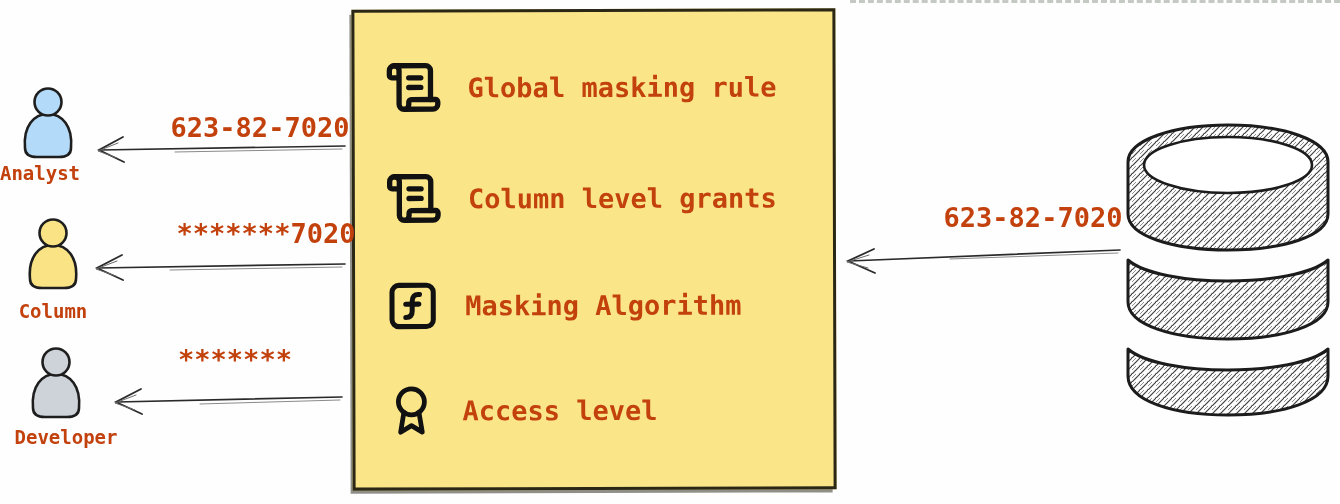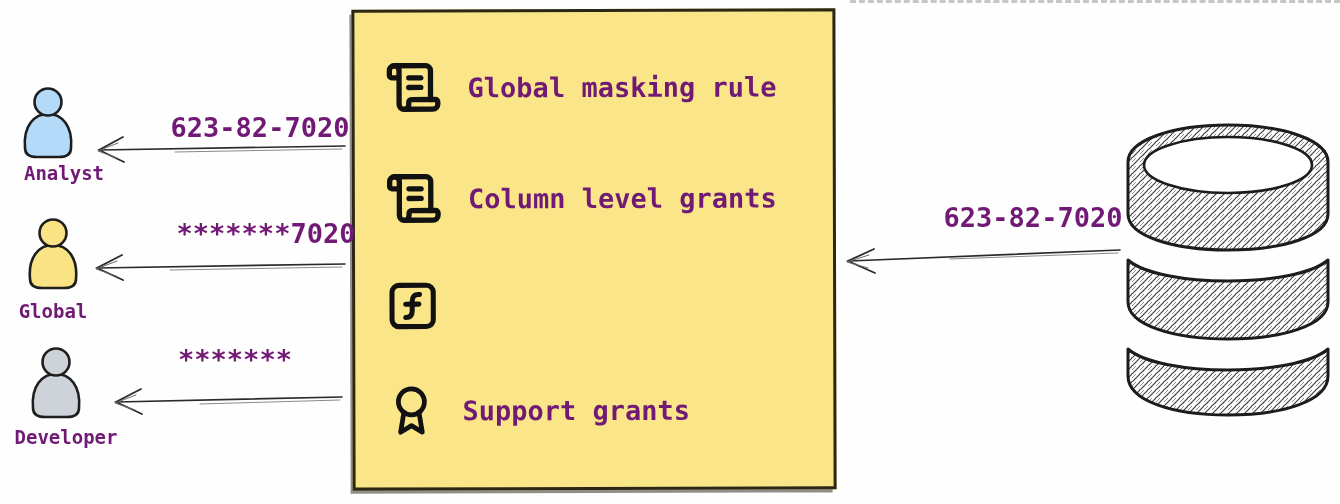--- a/index.html
+++ b/index.html
@@ -1,20 +1,20 @@
 <!DOCTYPE html>
 <html><head>
 <meta charset="utf-8">
 <style>
   html,body{margin:0;padding:0;background:#ffffff;}
   .stage{
     position:relative;width:1340px;height:504px;background:#fefefe;
     overflow:hidden;
     font-family:"DejaVu Sans Mono","Liberation Mono",monospace;
-    color:#701a75;
+    color:#c2410c;
   }
   .layer{position:absolute;left:0;top:0;}
   
   .top-dash{
     position:absolute;left:850px;top:0;width:490px;height:0;
     border-top:3px dashed #b7bcb6;opacity:.8;
   }
   
   .mask-box{
     position:absolute;left:352px;top:9px;width:478px;height:475px;
@@ -138,35 +138,36 @@
     </div>
 
     <div class="box-row" style="top:261px">
       <span class="row-icon">
         <svg width="55" height="55" viewBox="0 0 24 24">
           <rect x="3" y="3" width="18" height="18" rx="3"></rect>
           <path d="M9 17c2 0 2.8-1 2.8-2.8V10c0-2 1-3.3 3.2-3"></path>
           <path d="M9 11.2h5.7"></path>
         </svg>
       </span>
+      <span class="row-label">Masking Algorithm</span>
     </div>
 
     <div class="box-row" style="top:366px">
       <span class="row-icon">
         <svg width="52" height="64" viewBox="0 0 24 24">
           <circle cx="12" cy="8" r="6"></circle>
           <path d="M15.477 12.89 17 22l-5-3-5 3 1.523-9.11"></path>
         </svg>
       </span>
-      <span class="row-label">Support grants</span>
+      <span class="row-label">Access level</span>
     </div>
   </div>
 
   <div class="lbl" style="left:232px;top:112px">623-82-7020</div>
   <div class="lbl" style="left:238px;top:218px">*******7020</div>
   <div class="lbl" style="left:207px;top:344px">*******</div>
   <div class="lbl" style="left:1005px;top:202px">623-82-7020</div>
 
-  <div class="plbl" style="left:64px;top:162px">Analyst</div>
-  <div class="plbl" style="left:53px;top:300px">Global</div>
+  <div class="plbl" style="left:40px;top:162px">Analyst</div>
+  <div class="plbl" style="left:53px;top:300px">Column</div>
   <div class="plbl" style="left:66px;top:426px">Developer</div>
 
 </div>
 
 </body></html>

